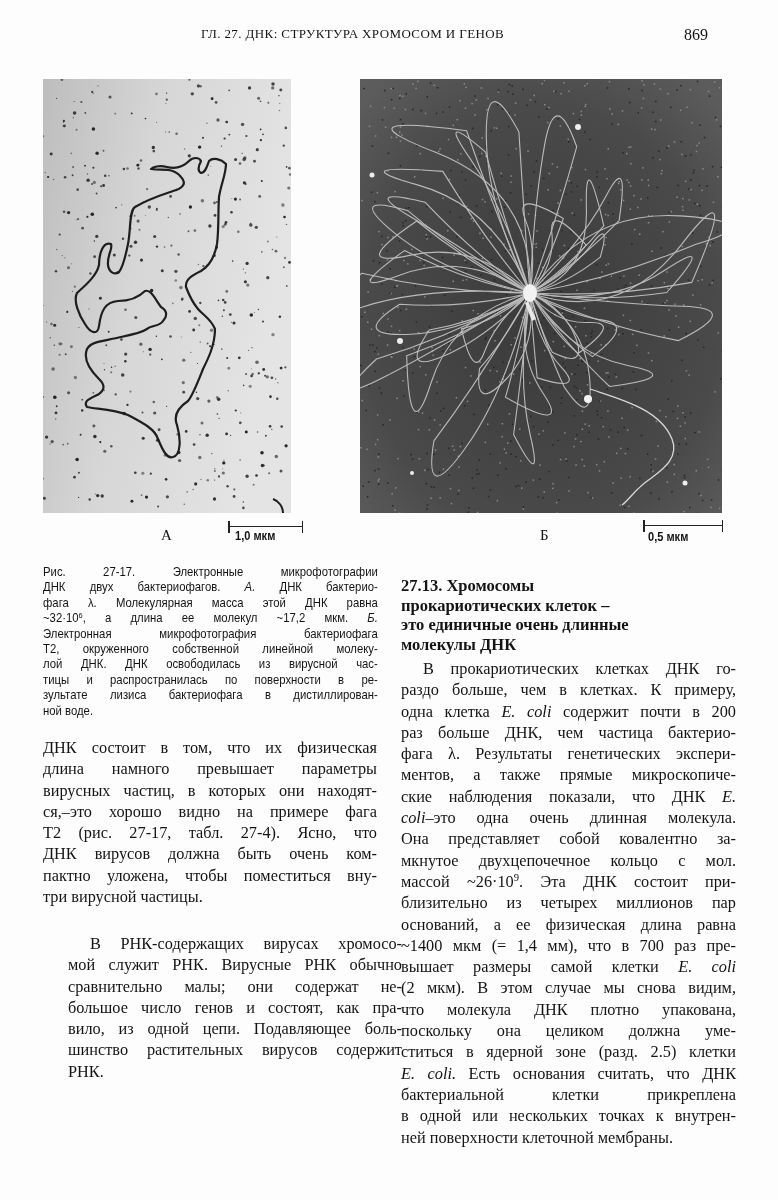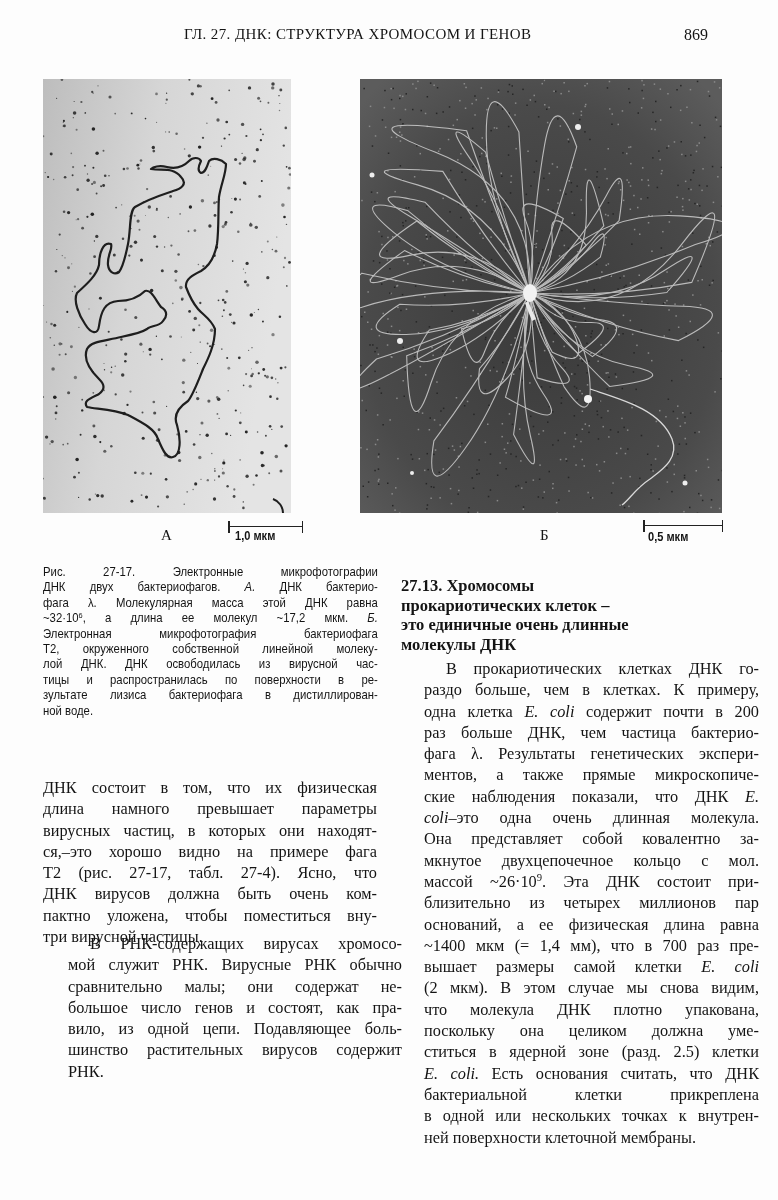--- a/index.html
+++ b/index.html
@@ -1,21 +1,21 @@
 <!DOCTYPE html>
 <html><head>
 <meta charset="utf-8">
 <style>
   html, body { margin:0; padding:0; }
   body {
     width:778px; height:1200px; background:#fdfdfd; position:relative; overflow:hidden;
     font-family:"Liberation Serif","DejaVu Serif",serif; color:#141414;
   }
   .running-head {
-    position:absolute; top:26px; left:184px; font-size:15px; letter-spacing:0.4px;
+    position:absolute; top:26px; left:201px; font-size:13px; letter-spacing:0.4px;
   }
   .page-number { position:absolute; top:26px; left:684px; font-size:16px; }
   .photo { position:absolute; }
   #photoA { left:43px; top:79px; width:248px; height:434px; }
   #photoB { left:360px; top:79px; width:362px; height:434px; }
   .panel-letter { position:absolute; top:527px; font-size:15px; }
   .scalebar { position:absolute; height:14px; border-top:1.5px solid #222; }
   .scalebar::before, .scalebar::after {
     content:""; position:absolute; top:-6px; width:1.5px; height:12px; background:#222;
   }
@@ -25,23 +25,23 @@
     position:absolute; left:43px; top:565px; width:335px;
     font-family:"Liberation Sans",sans-serif; font-size:12.2px; line-height:15.4px;
     text-align:justify; transform:scaleX(0.93); transform-origin:left top; width:360px;
   }
   .caption .ln { display:block; text-align:justify; text-align-last:justify; white-space:nowrap; }
   .caption .ln.last { text-align-last:left; }
   .col { position:absolute; font-size:16.3px; line-height:21.3px; }
   .col .ln { display:block; text-align:justify; text-align-last:justify; white-space:nowrap; height:21.3px; }
   .col .ln.last { text-align-last:left; }
   .col .ln.indent { padding-left:22px; }
-  #leftcol { left:43px; top:777px; width:334px; }
+  #leftcol { left:43px; top:737px; width:334px; }
   #leftcol2 { left:43px; top:933px; width:334px;margin-left:25px; }
-  #rightcol { left:401px; top:658px; width:335px;margin-left:23px; }
+  #rightcol { left:401px; top:658px; width:335px; }
   .heading {
     position:absolute; left:401px; top:576px; font-family:Liberation Serif, serif; font-weight:bold;
     font-size:16.5px; line-height:19.5px;
   }
   i { font-style:italic; }
   sup { font-size:0.65em; vertical-align:0.55em; line-height:0; }
 </style>
 </head>
 <body>
 

